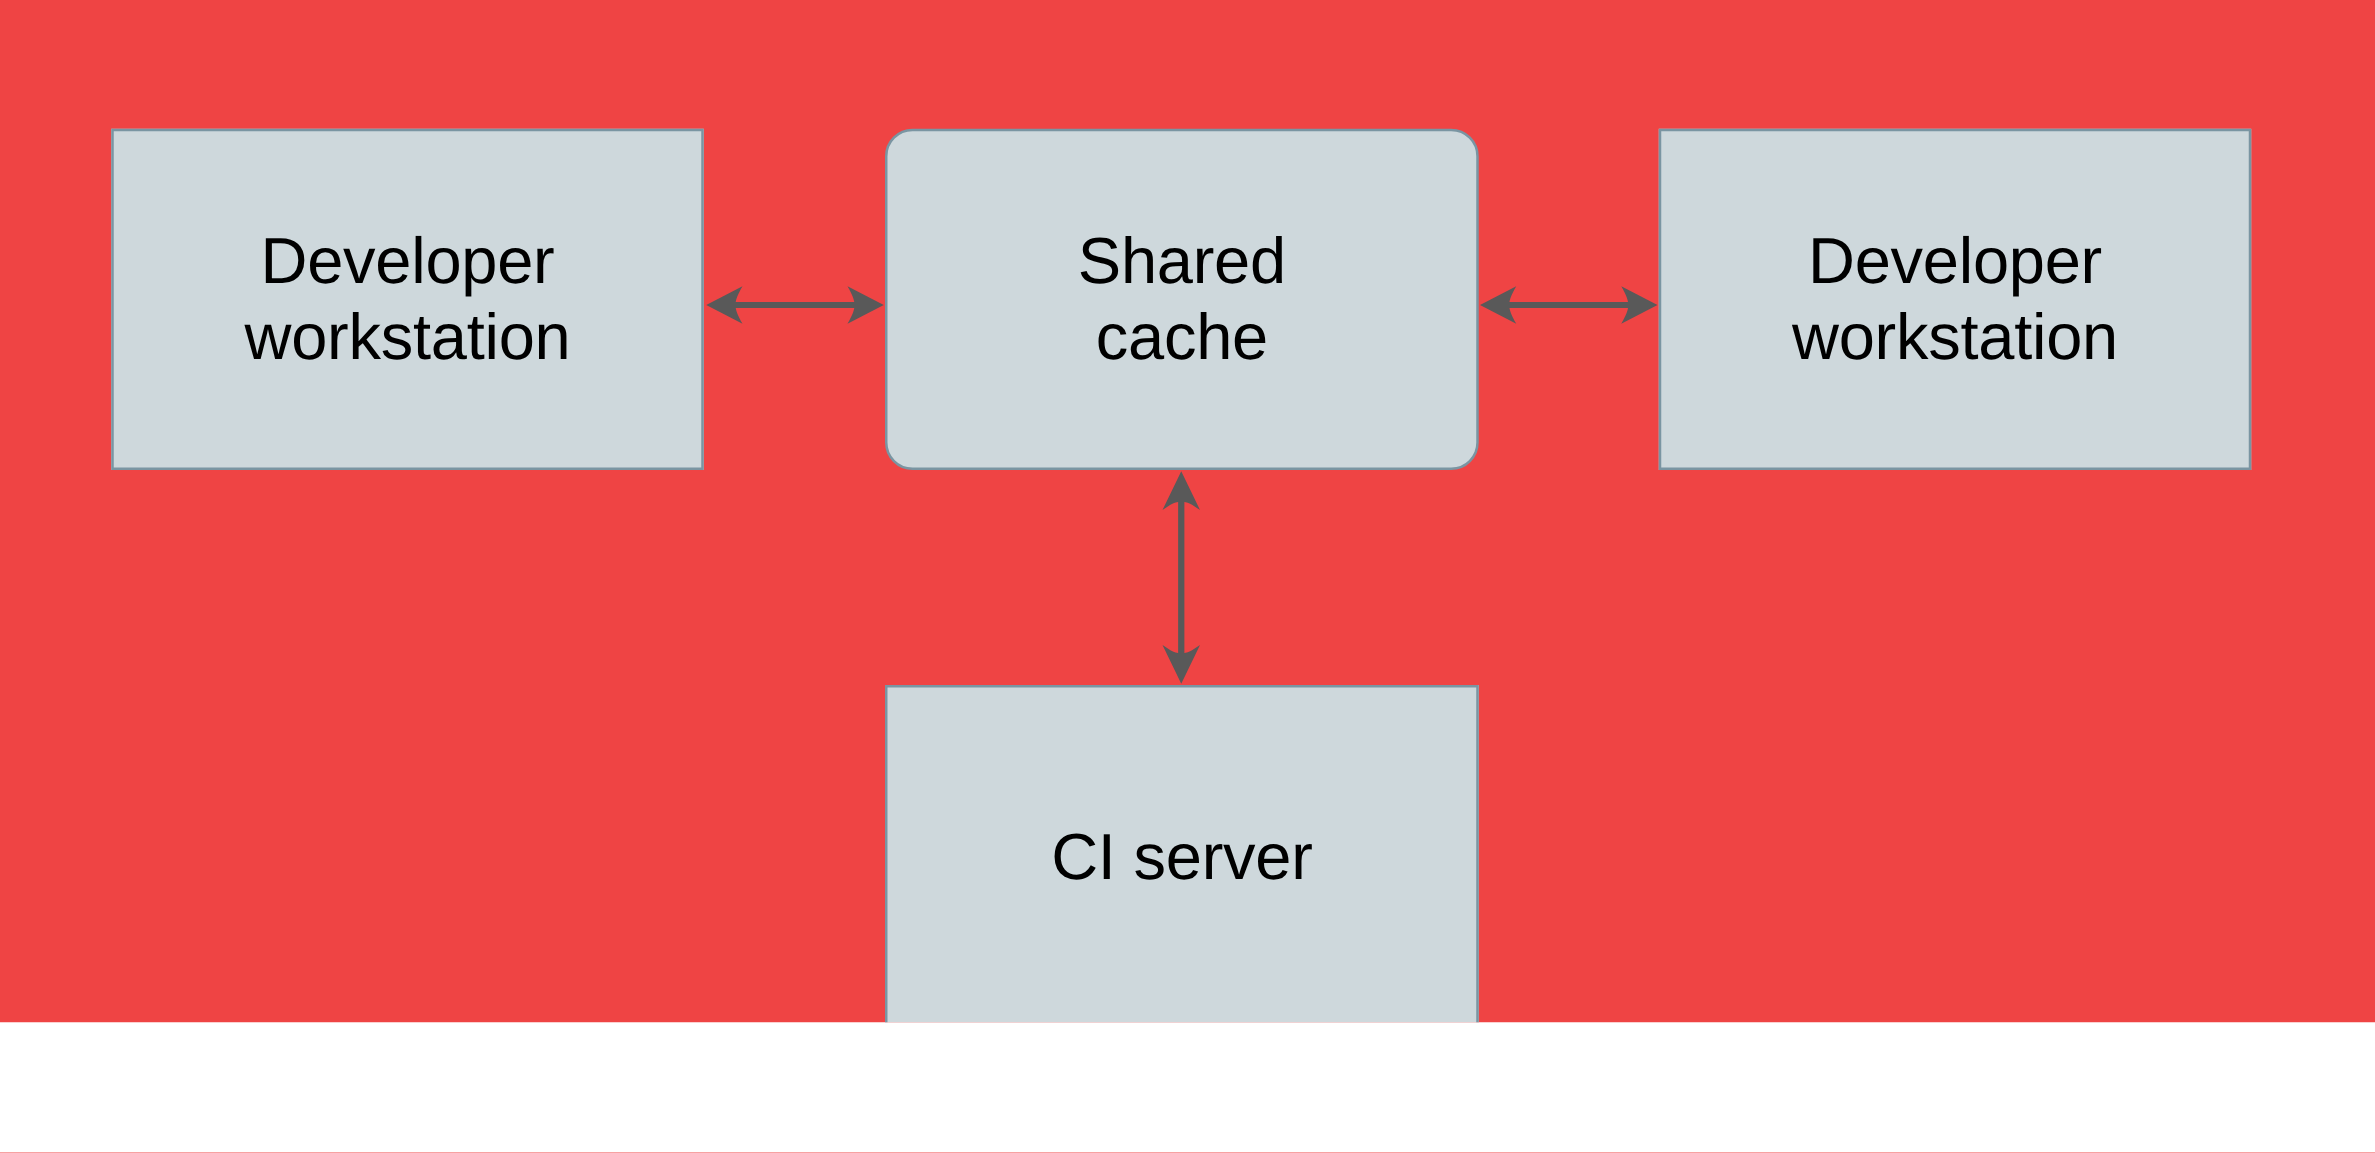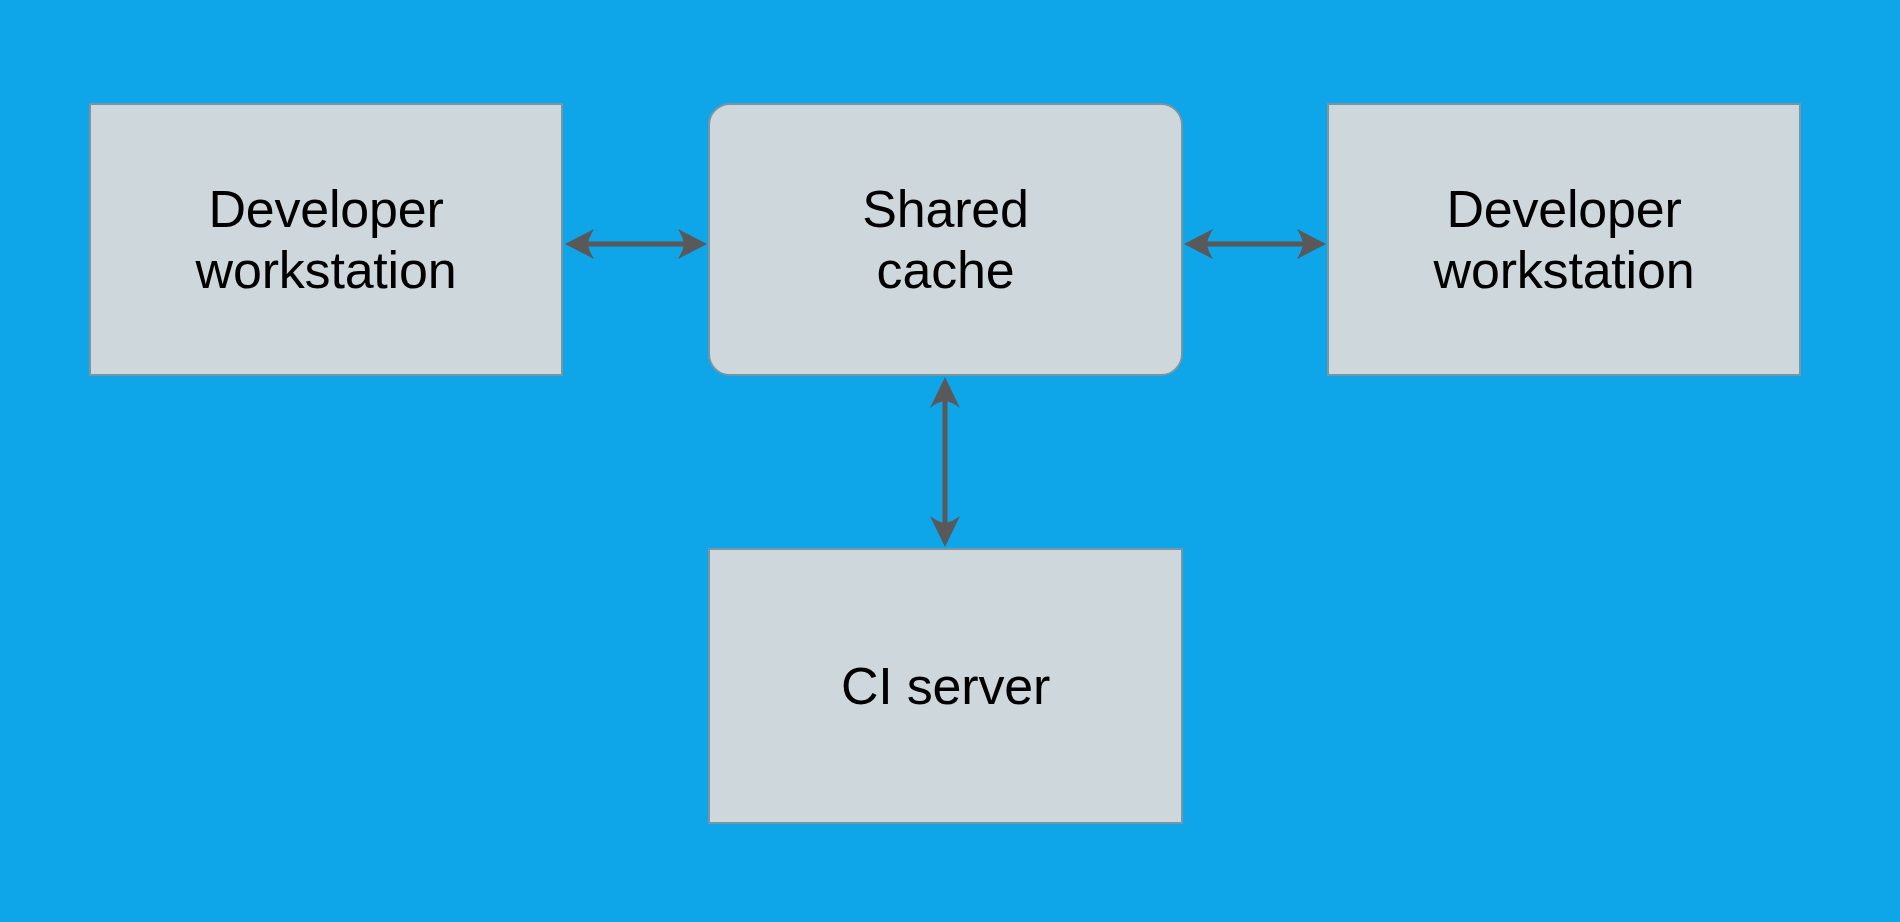--- a/index.html
+++ b/index.html
@@ -9,22 +9,22 @@
     background: #ffffff;
   }
   body {
     font-family: "Liberation Sans", sans-serif;
     -webkit-font-smoothing: antialiased;
   }
 
   #diagram-canvas {
     position: relative;
     width: 1900px;
-    height: 922px;
-    background: #0ea5e9;
+    height: 818px;
+    background: #ef4444;
     overflow: hidden;
   }
 
   
   .node {
     position: absolute;
     box-sizing: border-box;
     background: #ced8dc;
     border: 2px solid #7a95a2;
     display: flex;

